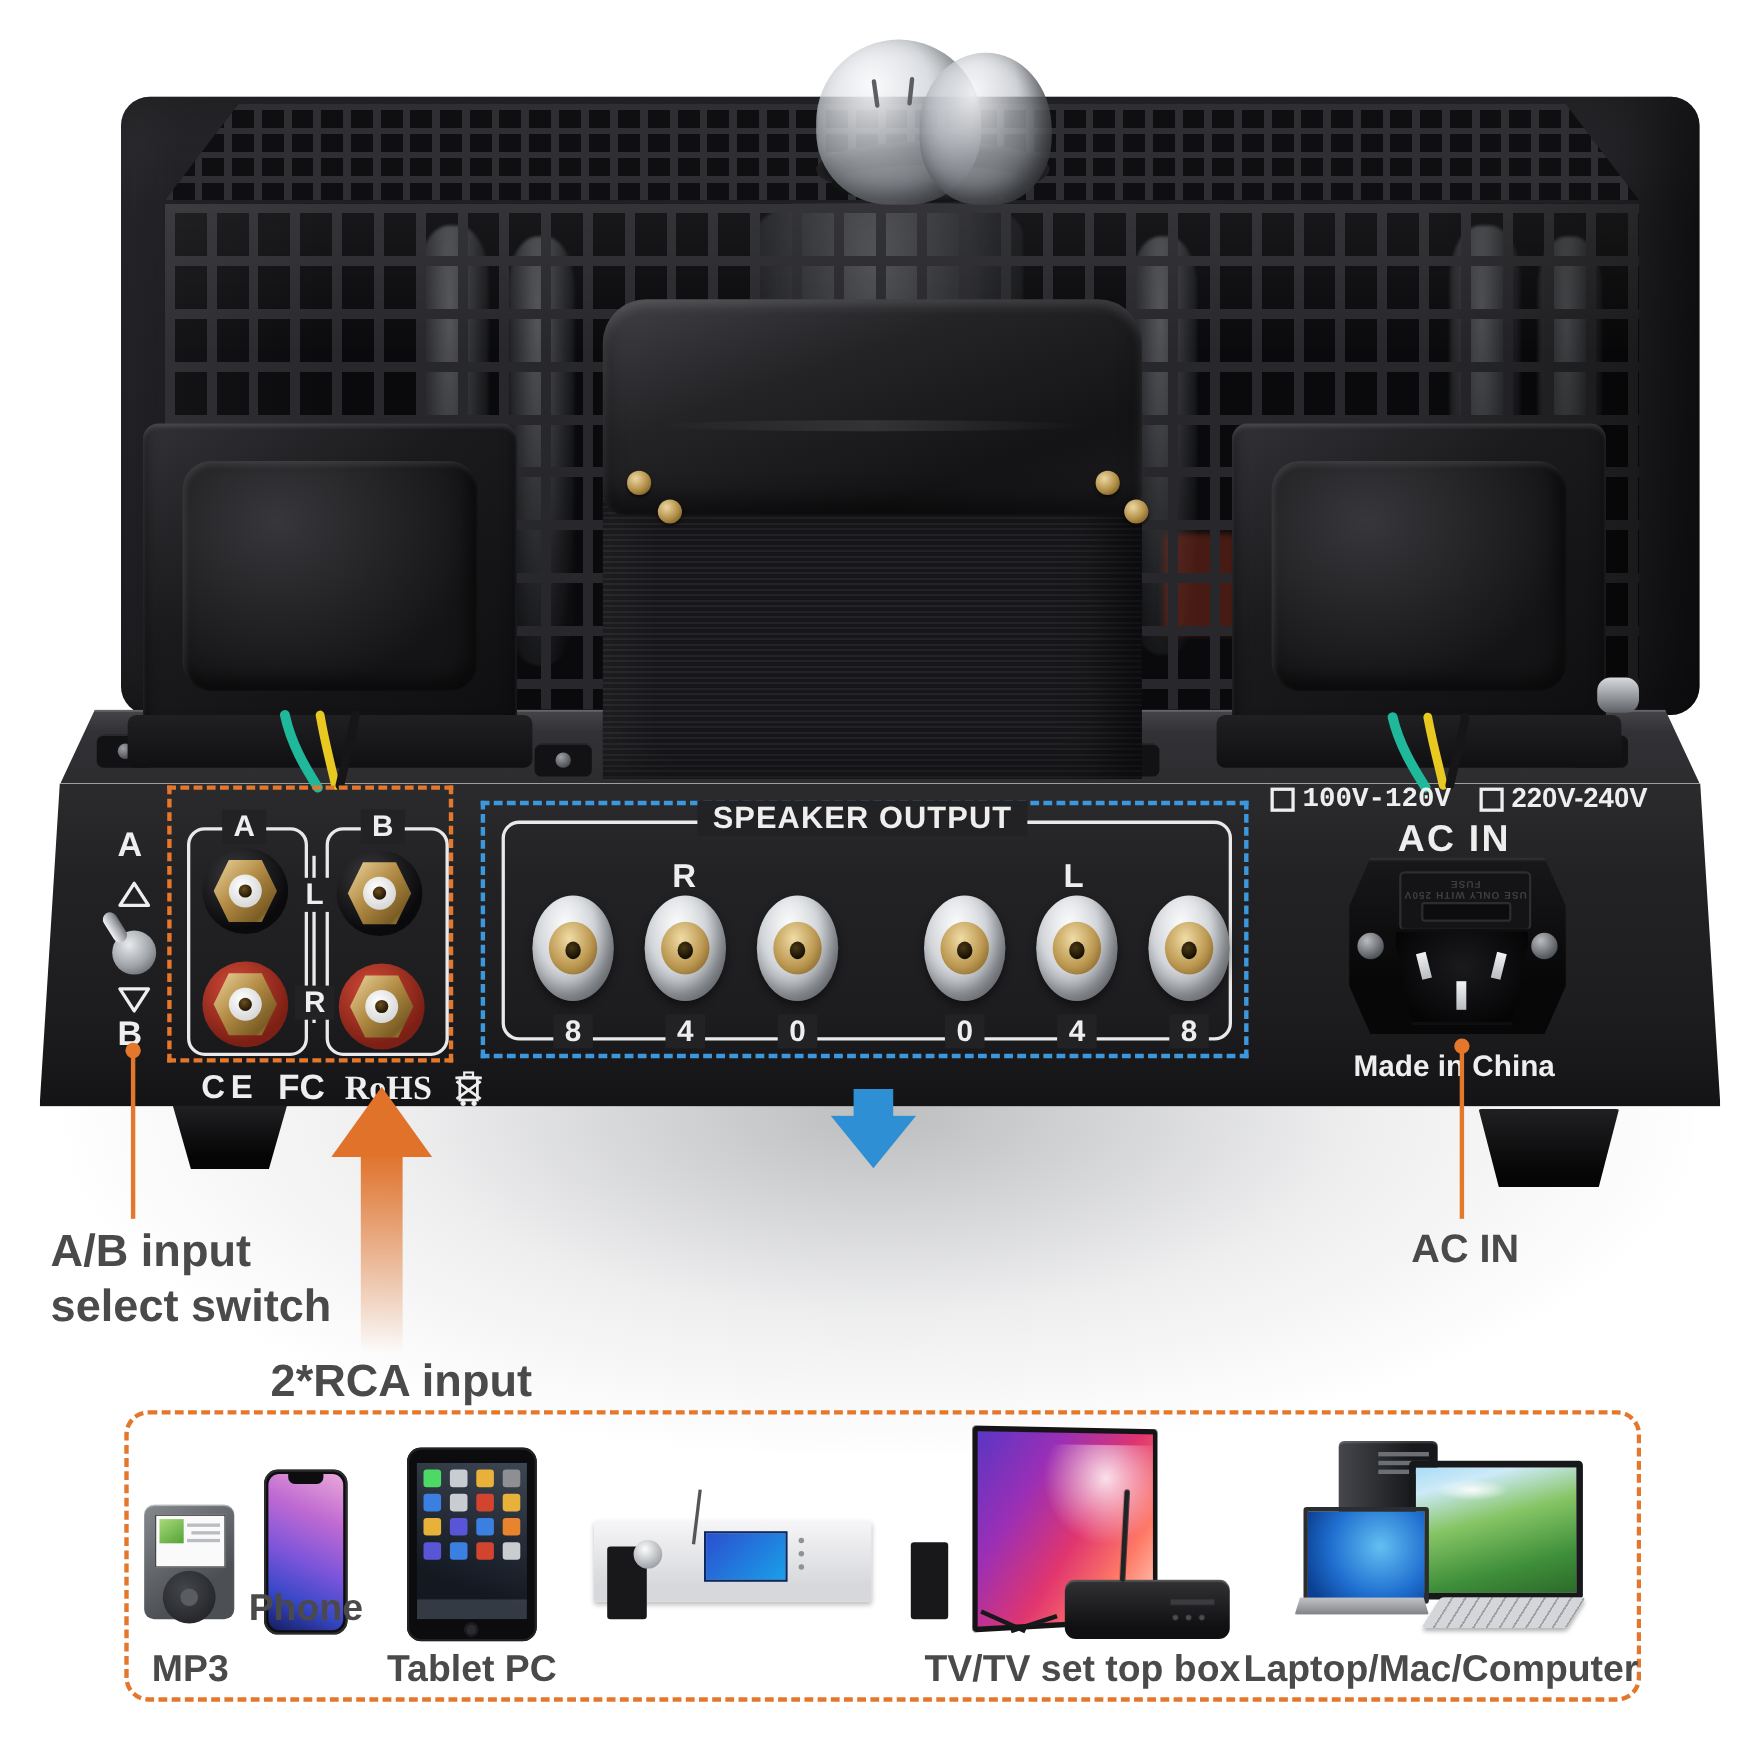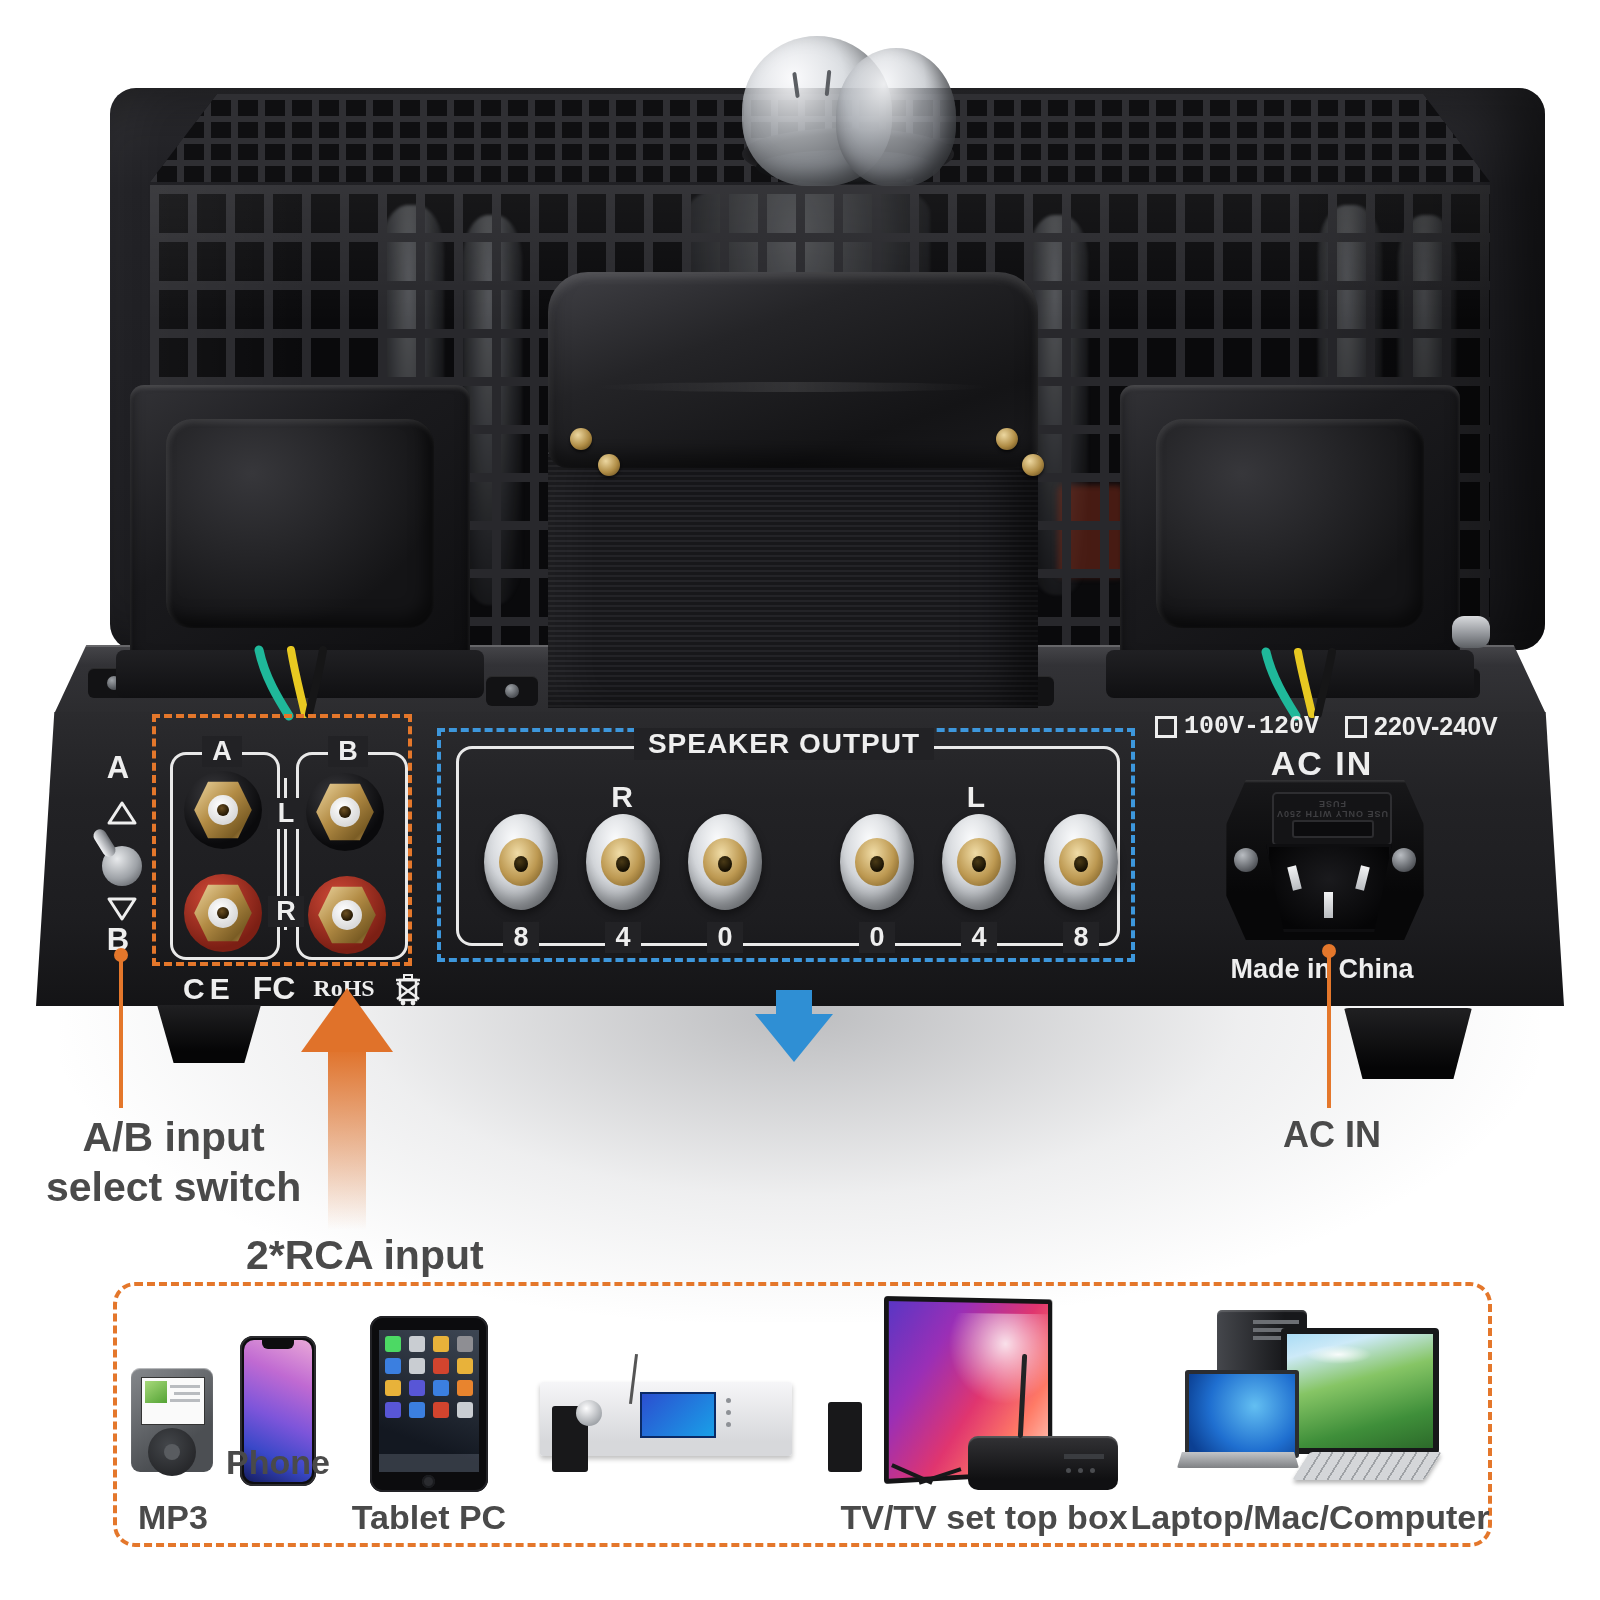--- a/index.html
+++ b/index.html
@@ -117,21 +117,21 @@
   .inlet-screw{width:24px;height:24px;border-radius:50%;background:radial-gradient(circle at 36% 30%,#b9bdc2,#55585d 70%,#2b2d30);}
   .fuse-drawer{left:1272px;top:792px;width:116px;height:50px;border:2px solid #2e2e31;border-radius:5px;background:#141416;
     color:#3f3f42;font-size:9px;font-weight:bold;text-align:center;line-height:1.1;overflow:hidden;}
   .fuse-drawer .ft{transform:rotate(180deg);display:block;margin-top:4px;letter-spacing:1px;}
   .fuse-slot{position:absolute;left:18px;top:26px;width:78px;height:14px;border:2px solid #2c2c2f;border-radius:3px;background:#0c0c0e;}
   .iec{left:1266px;top:844px;width:126px;height:88px;clip-path:polygon(0 0,100% 0,86% 100%,14% 100%);
     background:radial-gradient(ellipse at 50% 40%, #1a1a1d, #050506 75%);box-shadow:inset 0 0 0 3px #0e0e10;}
   .iec .pin{position:absolute;background:linear-gradient(180deg,#f2f3f4,#b9bcc0);}
 
   
-  .callout{color:#4A4A4A;font-weight:bold;text-align:center;}
+  .callout{color:#4A4A4A;font-weight:bold;}
   .o-line{background:#E4772B;}
   .o-dot{width:14px;height:14px;border-radius:50%;background:#E4772B;}
   .o-arrow-head{width:92px;height:64px;clip-path:polygon(50% 0,100% 100%,0 100%);background:#E0722A;}
   .o-arrow-bar{width:38px;height:182px;background:linear-gradient(180deg,#E0722A,rgba(224,114,42,0));}
   .b-arrow-shaft{width:36px;height:26px;background:#2F8FD4;}
   .b-arrow-head{width:78px;height:48px;clip-path:polygon(50% 100%,0 0,100% 0);background:#2F8FD4;}
 
   .speaker{width:92px;height:120px;border-radius:5px;background:linear-gradient(135deg,#2e2e31,#0b0b0d 70%);
     box-shadow:inset 2px 2px 3px rgba(255,255,255,.12), 0 6px 8px rgba(0,0,0,.2);}
   .speaker .tw{position:absolute;left:26px;top:10px;width:40px;height:40px;border-radius:50%;
@@ -300,21 +300,21 @@
   <div class="abs rca red" style="left:308px;top:876px;">
       <div class="ring"></div>
       <div class="hex"></div>
       <div class="cer"></div>
       <div class="pin"></div>
     </div>
 
   <div class="abs" style="left:183px;top:970px;display:flex;align-items:center;gap:18px;">
     <span class="ptext" style="font-size:30px;letter-spacing:5px;">CE</span>
     <span class="ptext" style="font-size:32px;">FC</span>
-    <span style="color:#eeeeee;font-size:24px;font-weight:bold;font-family:'Liberation Serif',serif;">RoHS</span>
+    <span style="color:#eeeeee;font-size:31px;font-weight:bold;font-family:'Liberation Serif',serif;">RoHS</span>
     <svg width="30" height="36">
       <rect x="7" y="9" width="16" height="20" fill="none" stroke="#eeeeee" stroke-width="2.5"></rect>
       <line x1="3" y1="9" x2="27" y2="9" stroke="#eeeeee" stroke-width="2.5"></line>
       <rect x="11" y="4" width="8" height="4" fill="none" stroke="#eeeeee" stroke-width="2"></rect>
       <circle cx="10" cy="32" r="2.4" fill="#eeeeee"></circle>
         <circle cx="20" cy="32" r="2.4" fill="#eeeeee"></circle>
       <line x1="4" y1="12" x2="26" y2="28" stroke="#eeeeee" stroke-width="2.5"></line>
       <line x1="26" y1="12" x2="4" y2="28" stroke="#eeeeee" stroke-width="2.5"></line>
     </svg>
   </div>

